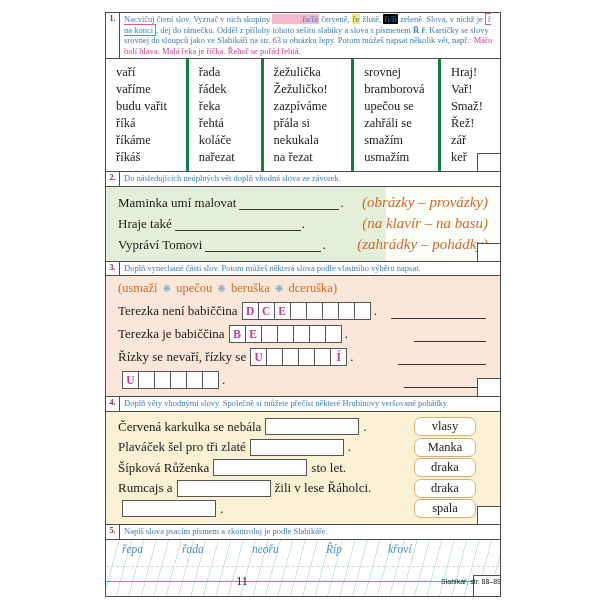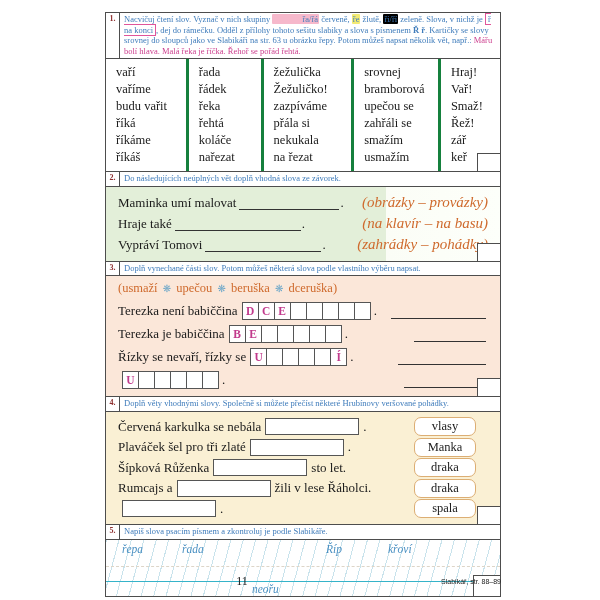--- a/index.html
+++ b/index.html
@@ -53,21 +53,21 @@
   .s4-row{display:flex;align-items:center;font-size:13px;height:20.5px;}
   .abox{width:92px;height:15px;background:#fff;border:1px solid #555;margin:0 4px;flex:0 0 auto;}
   .card{margin-left:auto;margin-right:14px;width:60px;text-align:center;border:1.5px solid #dcae74;
         background:#fff;border-radius:7px;font-size:12.5px;line-height:16px;height:17px;}
   
   .s5-body{position:relative;height:56px;background-image:
            repeating-linear-gradient(105deg,#c9e3ec 0px,#c9e3ec 1px,transparent 1px,transparent 12px);}
   .hguide{position:absolute;left:0;right:0;top:26px;border-top:1px dashed #ddd5c8;}
   .tealline{position:absolute;left:0;right:0;top:41px;border-top:1.5px solid #35b3c9;}
   .hw{position:absolute;top:3px;font-size:11.5px;font-style:italic;color:#4a90c2;}
-  .hw1{left:16px;} .hw2{left:76px;} .hw3{left:146px;margin-top:40px;} .hw4{left:220px;} .hw5{left:282px;}
+  .hw1{left:16px;} .hw2{left:76px;} .hw3{left:146px;} .hw4{left:220px;} .hw5{left:282px;}
   .s5corner{width:26px;height:20px;}
   
   .pageno{position:absolute;top:574px;left:0;width:484px;text-align:center;font-size:12px;}
   .source{position:absolute;top:578px;right:99px;font-size:7px;color:#222;
           font-family:"Liberation Sans", sans-serif;}
 </style>
 </head>
 <body>
 
 <div class="sheet">

